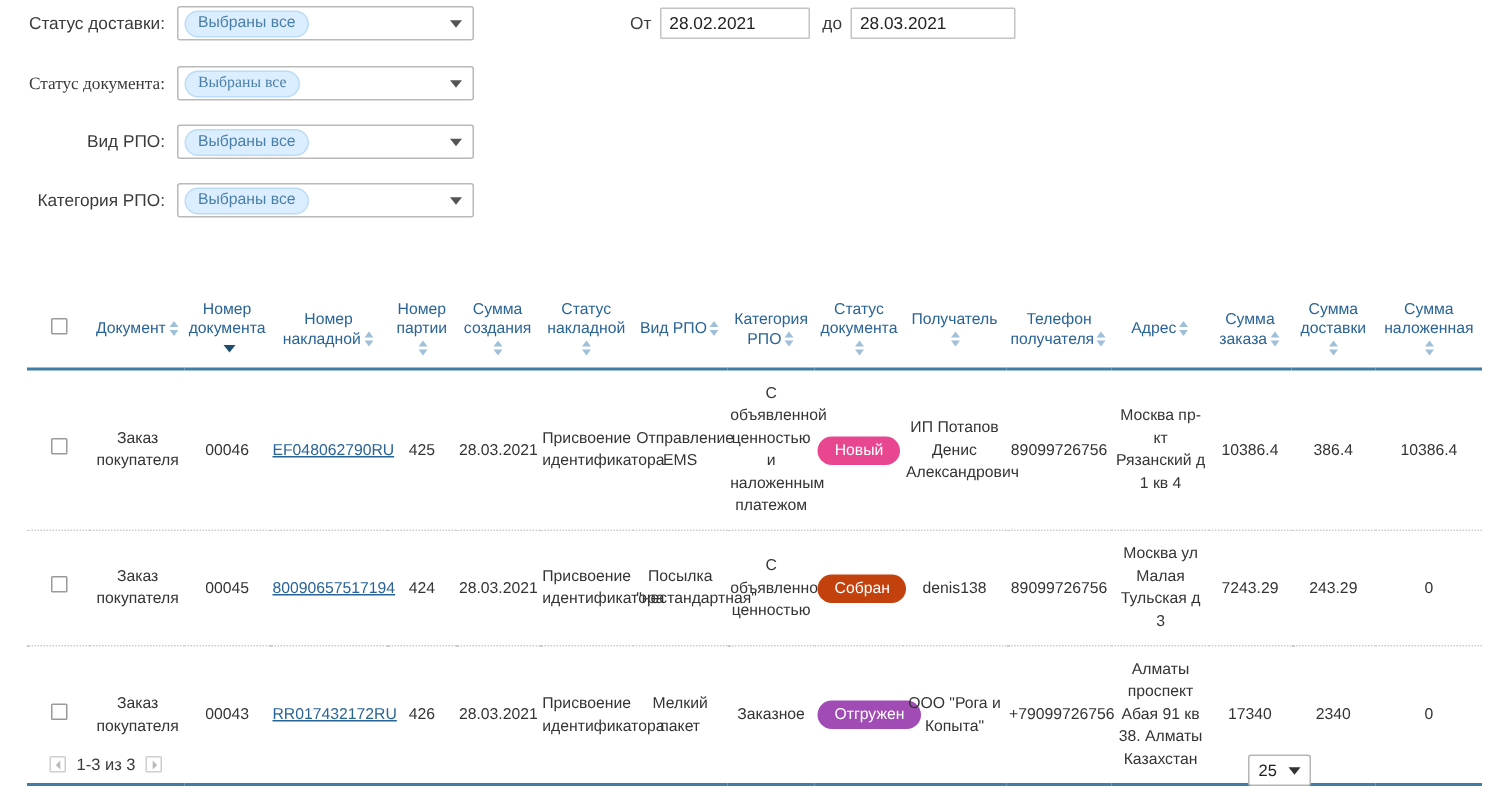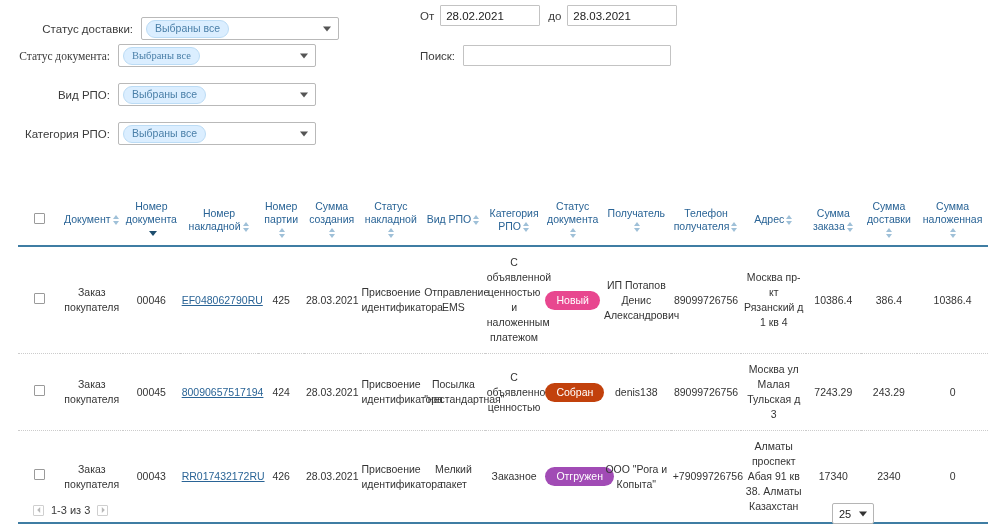--- a/index.html
+++ b/index.html
@@ -80,21 +80,21 @@
   .badge {
     display: inline-block; border-radius: 11px; color: #ffffff;
     font-size: 10.5px; padding: 3px 11px 4px 11px; line-height: 12px;
     white-space: nowrap;
   }
 
   
   .totals td { font-size: 11px; font-weight: bold; color: #1a1a1a; padding-top: 6px; text-align: center; }
   .totals { border-bottom: none !important; }
   .footer { position: absolute; left: 0; top: 500px; width: 1000px; height: 28px; }
-  .pager { position: absolute; left: 33px; top: 4px; display: flex; align-items: center; gap: 7px; }
+  .pager { position: absolute; left: 33px; top: 4px; display: flex; align-items: flex-start; gap: 7px; }
   .pgbtn {
     width: 11px; height: 11px; border: 1px solid #cfcfcf; background: #fff;
     display: inline-block; border-radius: 1px; position: relative;
   }
   .pgbtn::after {
     content: ""; position: absolute; left: 50%; top: 50%;
     width: 0; height: 0; border-top: 3px solid transparent;
     border-bottom: 3px solid transparent;
   }
   .pgbtn.prev::after { transform: translate(-60%,-50%); border-right: 3.5px solid #b8b8b8; }
@@ -108,21 +108,21 @@
   .pagesize .caret { right: 6px; border-top-color: #333; }
   .nowrap { white-space: nowrap; margin-top: 25px; }
 </style>
 </head>
 <body>
 
 <div class="page">
 
   <div class="filters">
 
-    <div class="filter-row" style="left:0; top:17px;padding-left:23px;">
+    <div class="filter-row" style="left:0; top:4px;">
       <div class="filter-label">Статус доставки:</div>
       <div class="msel">
         <span class="chip">Выбраны все</span>
         <span class="caret"></span>
       </div>
     </div>
 
     <div class="filter-row" style="left:0; top:44px;font-family:Liberation Serif, serif;">
       <div class="filter-label">Статус документа:</div>
       <div class="msel">
@@ -147,24 +147,20 @@
       </div>
     </div>
 
     <div class="filter-row" style="left:420px; top:5px; gap:6px;">
       <span class="dtlabel">От</span>
       <input class="dinput" style="width: 100px;" value="28.02.2021">
       <span class="dtlabel" style="margin-left:2px;">до</span>
       <input class="dinput" style="width: 110px;" value="28.03.2021">
     </div>
 
-    <div class="filter-row" style="left:420px; top:45px; gap:8px;">
-      <span class="searchlabel">Поиск:</span>
-      <input class="dinput" style="width: 208px;" placeholder="">
-    </div>
   </div>
 
   <div class="tablewrap">
     <table class="grid">
       <colgroup>
         <col style="width:42px">
         <col style="width:62px">
         <col style="width:56px">
         <col style="width:78px">
         <col style="width:45px">

